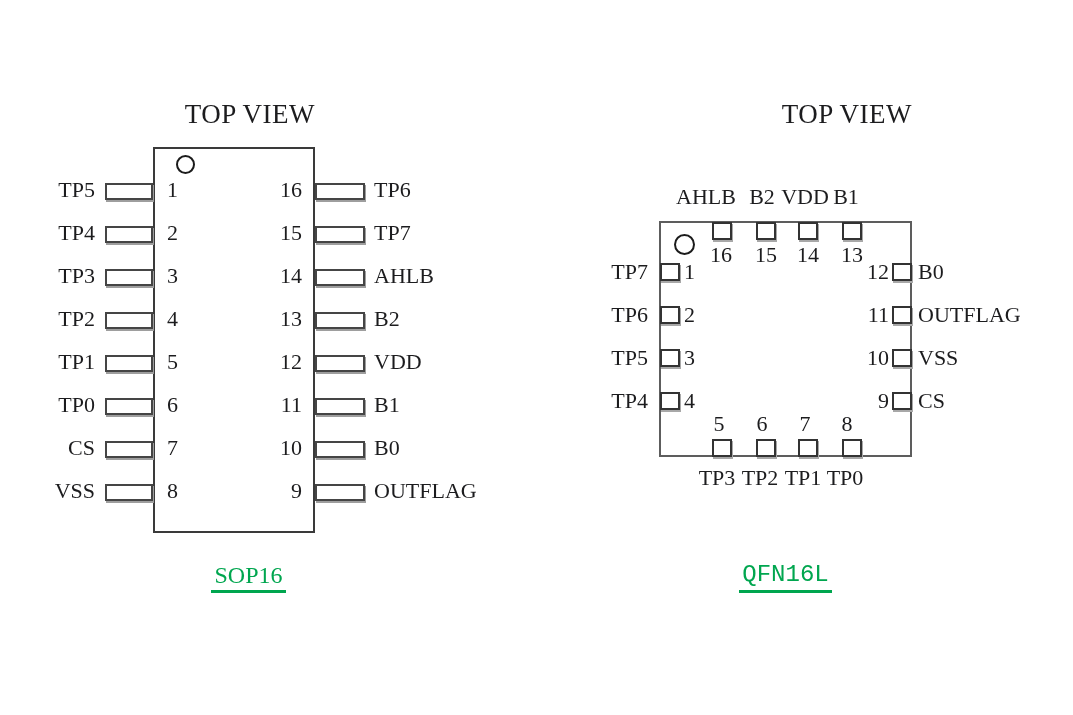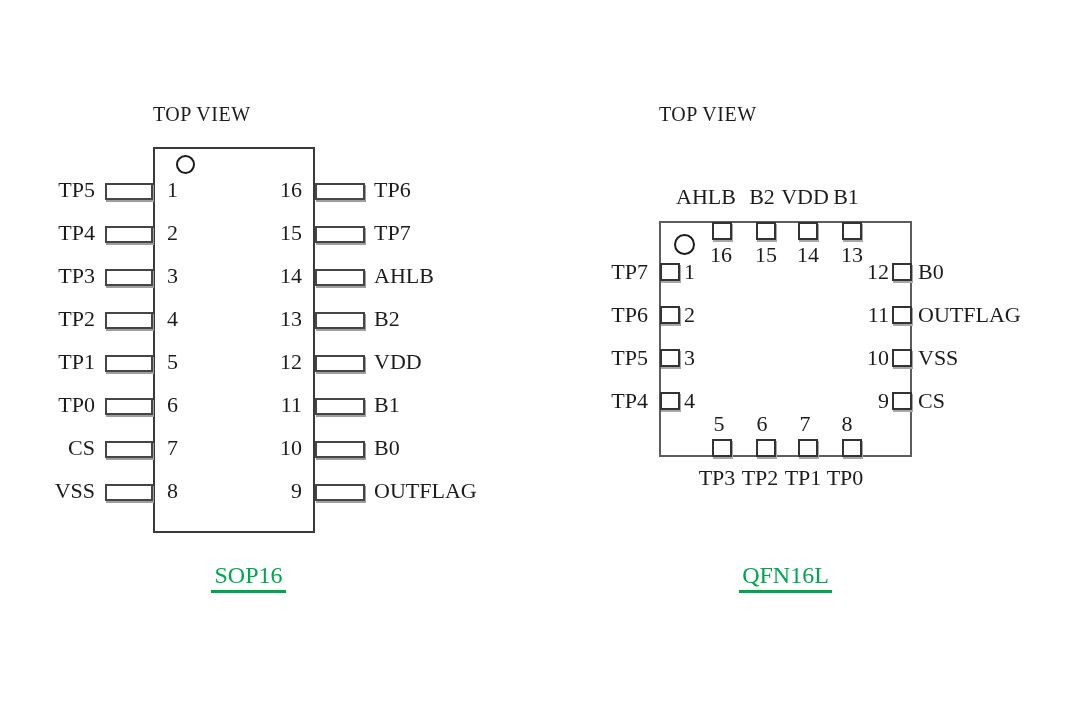--- a/index.html
+++ b/index.html
@@ -3,21 +3,21 @@
 <meta charset="utf-8">
 <style>
   :root { --green:#00A64F; --ink:#1c1c1e; --line:#3c3c3c; }
   html,body{margin:0;padding:0;background:#ffffff;}
   .canvas{
     position:relative; width:1073px; height:715px; overflow:hidden;
     background:#ffffff; font-family:"Liberation Serif","DejaVu Serif",serif;
     color:var(--ink);
   }
   .txt{position:absolute; height:26px; line-height:26px; font-size:22px; white-space:nowrap;}
-  .title{position:absolute; top:101px; height:26px; line-height:26px; font-size:20px; text-align:left; letter-spacing:0.5px;}
+  .title{position:absolute; top:101px; height:26px; line-height:26px; font-size:27px; text-align:right; letter-spacing:0.5px;}
   .sop-title{left:153px; width:162px;}
   .qfn-title{left:659px; width:253px;}
 
   
   .pkg{position:absolute; box-sizing:border-box; background:#ffffff;}
   .sop-body{left:153px; top:147px; width:162px; height:386px; border:2px solid #3a3a3a;}
   .qfn-body{left:659px; top:221px; width:253px; height:236px; border:2px solid #5d5d5d;}
 
   
   .circle{position:absolute; box-sizing:border-box; border:2.5px solid #1b1b1b; border-radius:50%; background:#fff;}
@@ -52,21 +52,21 @@
   .qt-label{top:184px; width:80px; text-align:center;}
   .qt-sq{top:222px;}
   .qt-num{top:242px; width:50px; text-align:center;}
   .qb-num{top:411px; width:50px; text-align:center;}
   .qb-sq{top:439px;}
   .qb-label{top:465px; width:60px; text-align:center;}
 
   
   .pkgname{position:absolute; top:560px; height:34px; text-align:center;}
   .sop-name{left:168px; width:161px;}
-  .qfn-name{left:659px; width:253px;}
+  .qfn-name{left:659px; width:253px;font-family:Liberation Mono, monospace;}
   .pkgname span{display:inline-block; font-size:24px; line-height:30px; color:var(--green);
                 border-bottom:3px solid var(--green); padding:0 3px;}
 </style>
 </head>
 <body>
 
 <div class="canvas">
 
   <div class="title sop-title">TOP VIEW</div>
   <div class="pkg sop-body"></div>

